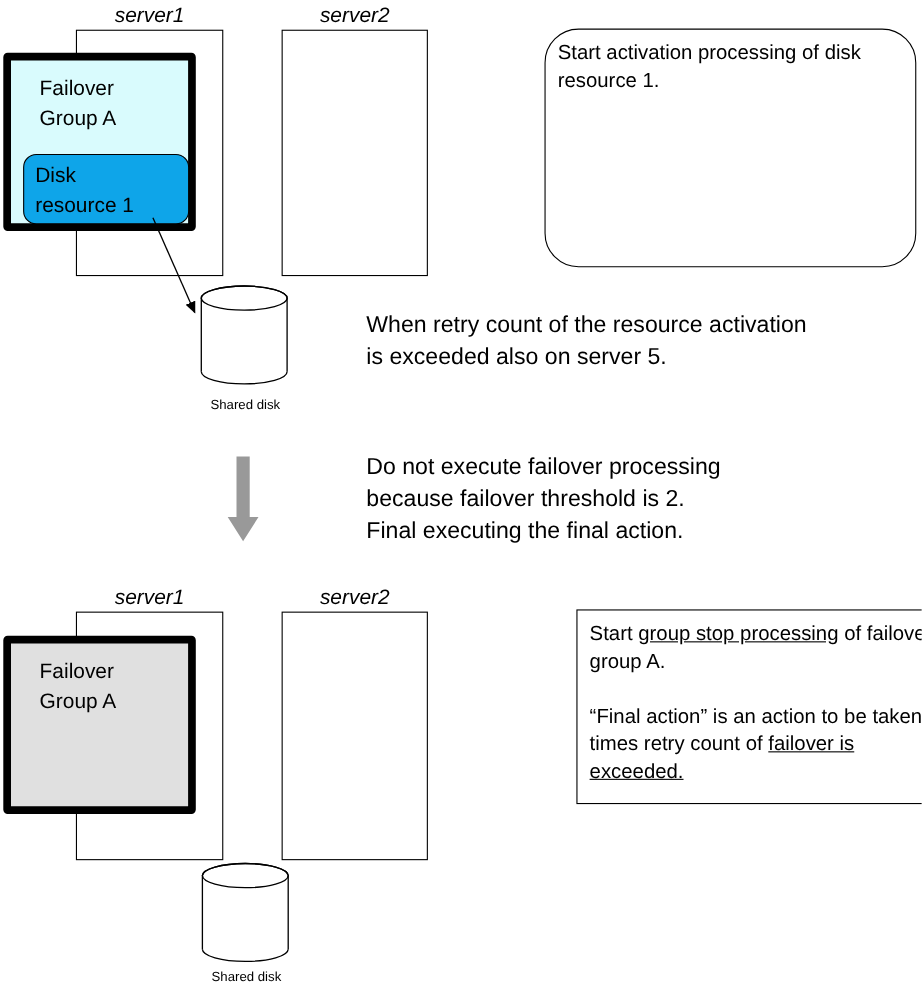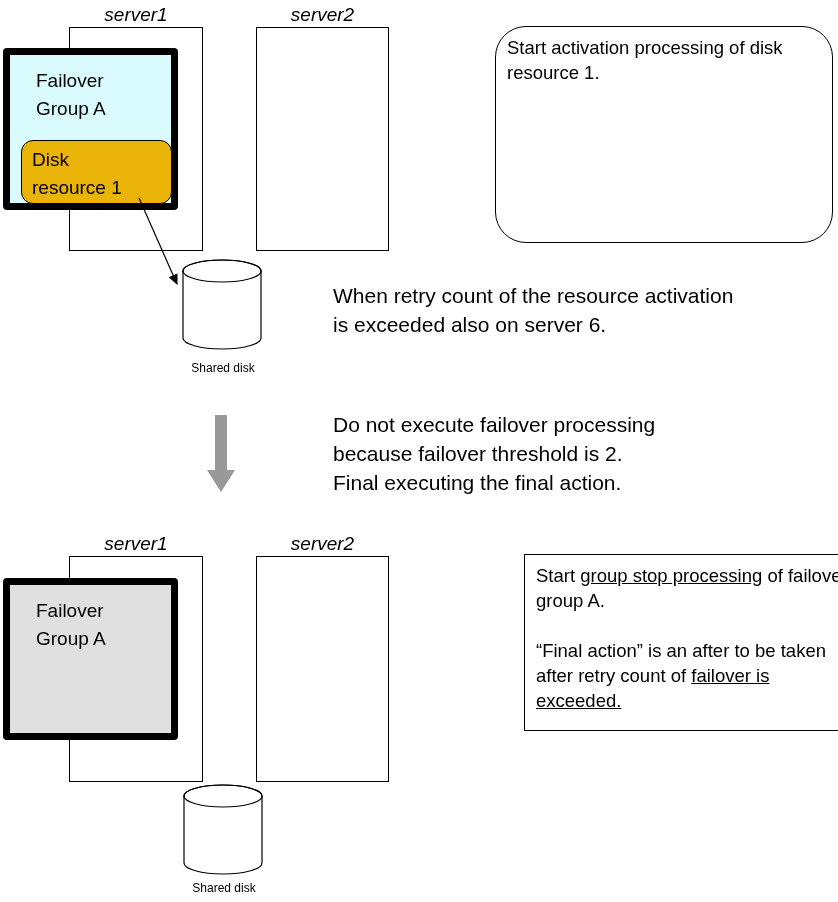--- a/index.html
+++ b/index.html
@@ -47,21 +47,21 @@
     left: 26px;
     top: 12px;
     font-size: 19px;
     line-height: 28px;
     white-space: pre-line;
   }
   .resource-box {
     position: absolute;
     border: 1px solid #000000;
     border-radius: 12px;
-    background: #eab308;
+    background: #0ea5e9;
     box-sizing: border-box;
   }
   .resource-title {
     position: absolute;
     left: 10px;
     top: 5px;
     font-size: 19px;
     line-height: 28px;
     white-space: pre-line;
   }
@@ -143,21 +143,21 @@
       <ellipse cx="41" cy="13" rx="39" ry="11" fill="none" stroke="#000000" stroke-width="1.2"></ellipse>
     </svg>
   </div>
   <div class="disk-label" style="left:133px; top:357px; width:180px;">Shared disk</div>
 
   <div class="callout" style="left:495px; top:26px; width:338px; height:217px;border-radius:31px;">
     <p>Start activation processing of disk resource 1.</p>
   </div>
 
   <div class="freetext" style="left:333px; top:281px; width:420px;">
-    <p>When retry count of the resource activation is exceeded also on server 6.</p>
+    <p>When retry count of the resource activation is exceeded also on server 5.</p>
   </div>
 
   <div class="freetext" style="left:333px; top:410px; width:450px;">
     <p>Do not execute failover processing</p>
     <p>because failover threshold is 2.</p>
     <p>Final executing the final action.</p>
   </div>
 
   <svg class="arrow-svg" style="left:200px; top:410px; width:44px; height:90px;">
     <polygon points="15,5 27,5 27,60 35,60 21,82 7,60 15,60" fill="#999999" stroke="none"></polygon>
@@ -183,16 +183,16 @@
       <line x1="2" y1="13" x2="2" y2="80" stroke="#000000" stroke-width="1.2"></line>
       <line x1="80" y1="13" x2="80" y2="80" stroke="#000000" stroke-width="1.2"></line>
       <path d="M2,80 A39,11 0 0 0 80,80" fill="none" stroke="#000000" stroke-width="1.2"></path>
       <ellipse cx="41" cy="13" rx="39" ry="11" fill="none" stroke="#000000" stroke-width="1.2"></ellipse>
     </svg>
   </div>
   <div class="disk-label" style="left:134px; top:877px; width:180px;">Shared disk</div>
 
   <div class="callout" style="left:496px; top:554px; width:337px; height:177px;margin-left:28px;">
     <p><span>Start </span><span class="u">group stop processing</span><span> of failover group A.</span></p>
-    <p class="gap"><span>“Final action” is an after to be taken after retry count of </span><span class="u">failover is exceeded.</span></p>
+    <p class="gap"><span>“Final action” is an action to be taken times retry count of </span><span class="u">failover is exceeded.</span></p>
   </div>
 
 </div>
 
 </body></html>

